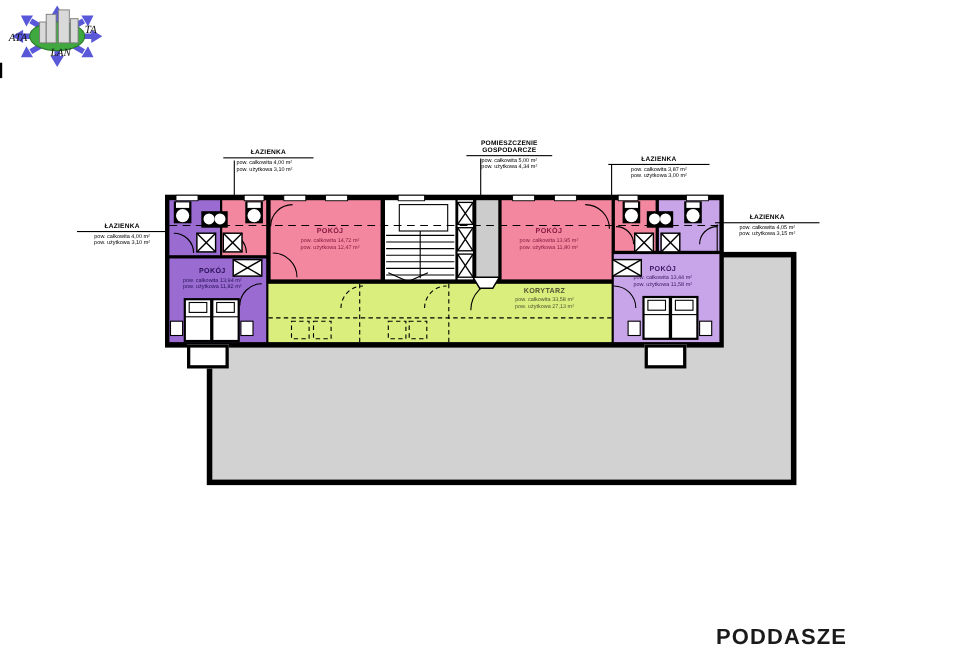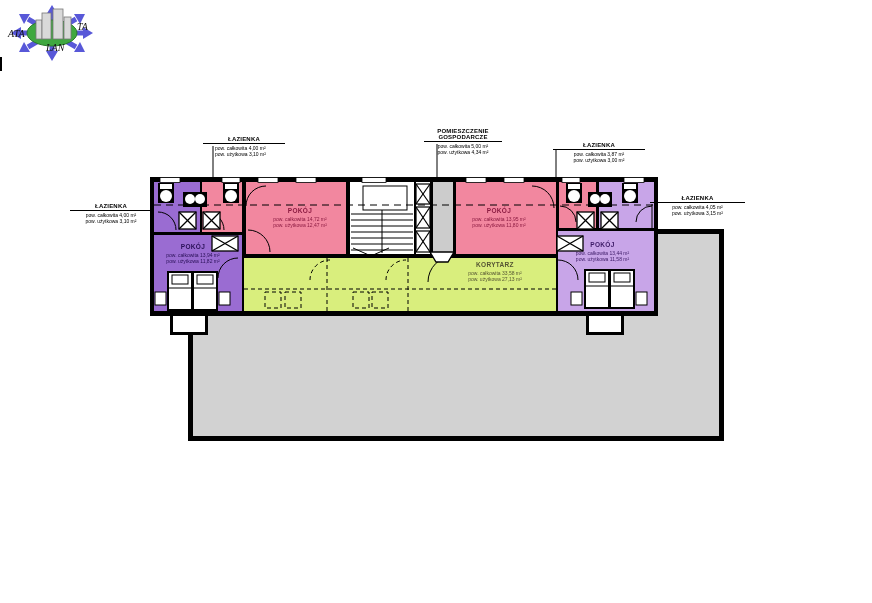--- a/index.html
+++ b/index.html
@@ -286,14 +286,15 @@
     <span class="t">POKÓJ</span>
     <span>pow. całkowita 13,44 m²</span><br>
     <span>pow. użytkowa 11,58 m²</span>
   </div>
   <div class="room-label rl-green" style="left:445px;top:262px;width:100px;">
     <span class="t">KORYTARZ</span>
     <span>pow. całkowita 33,58 m²</span><br>
     <span>pow. użytkowa 27,13 m²</span>
   </div>
 
+  <div id="plan-title">PODDASZE</div>
 
 </div>
 
 </body></html>

